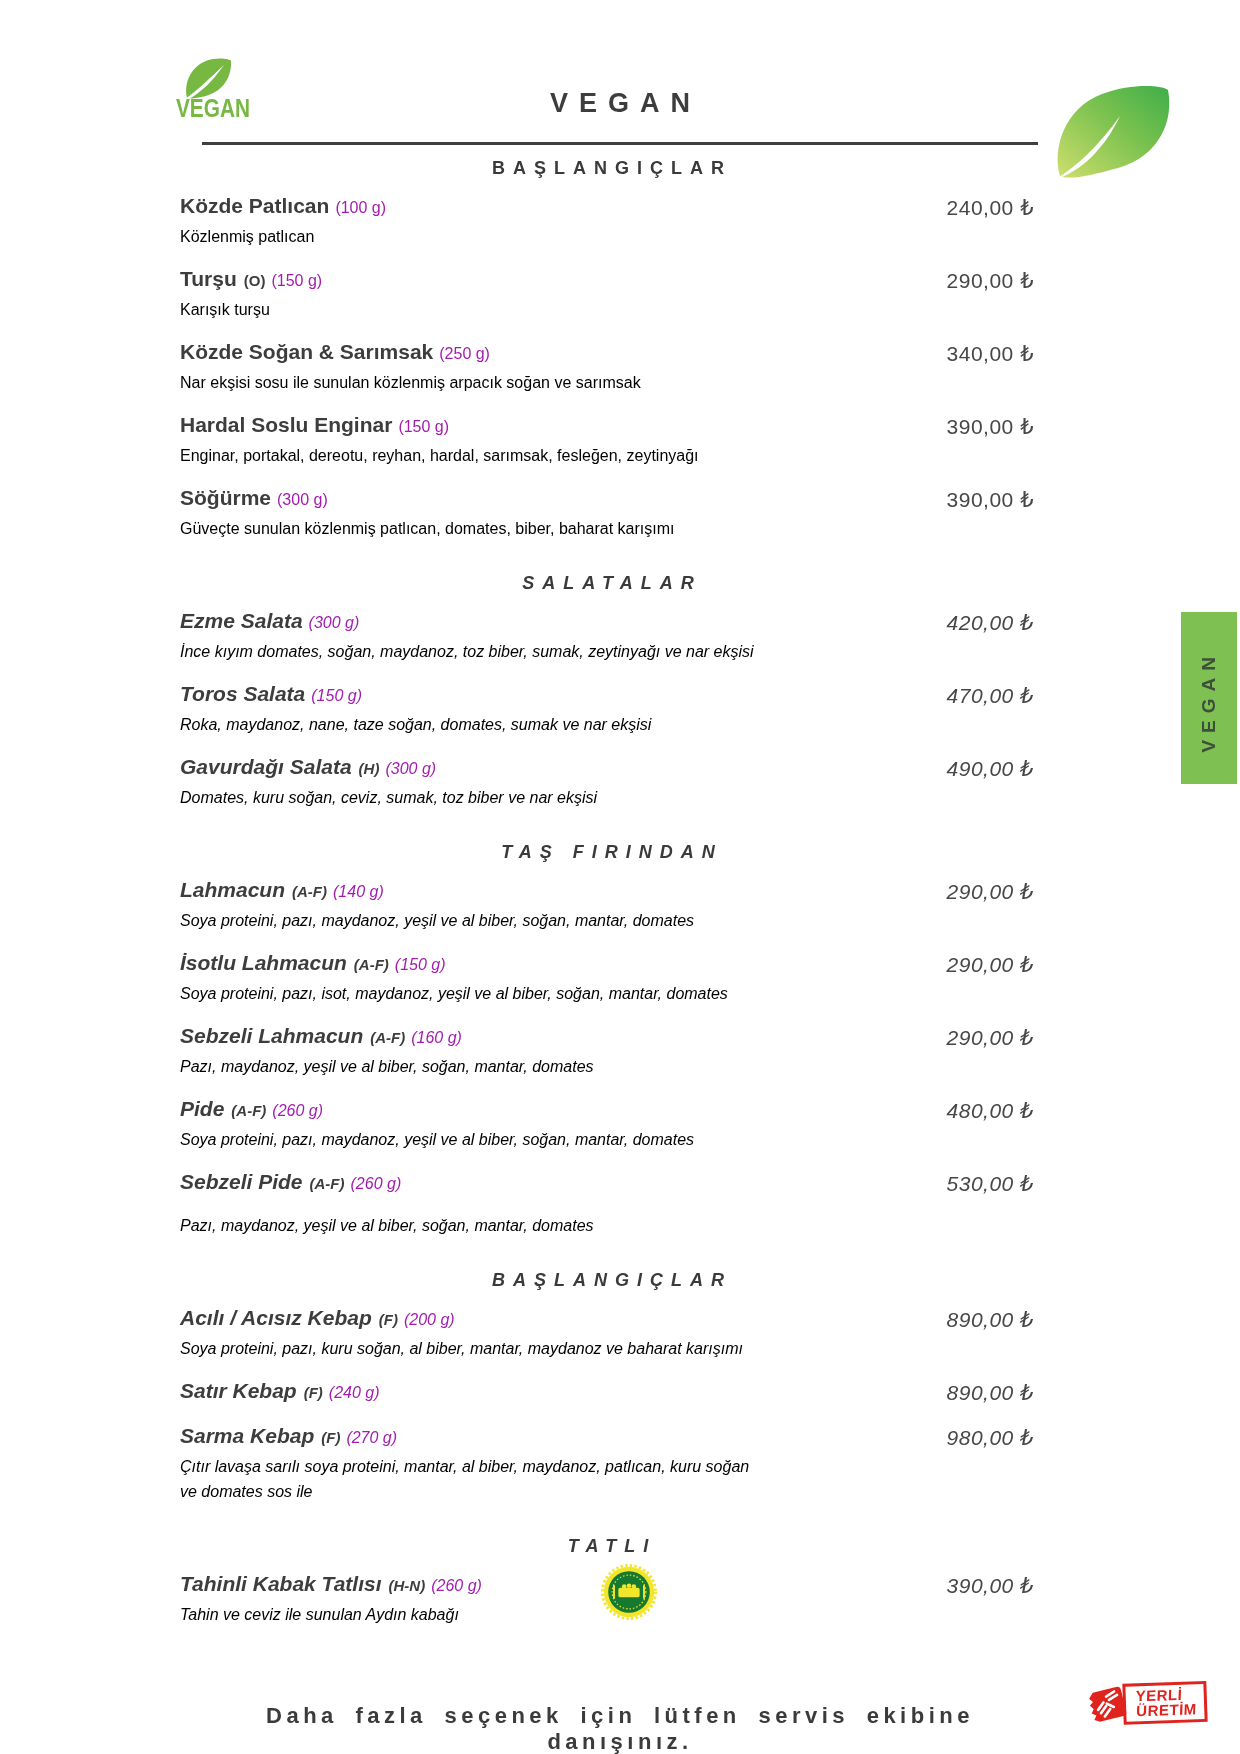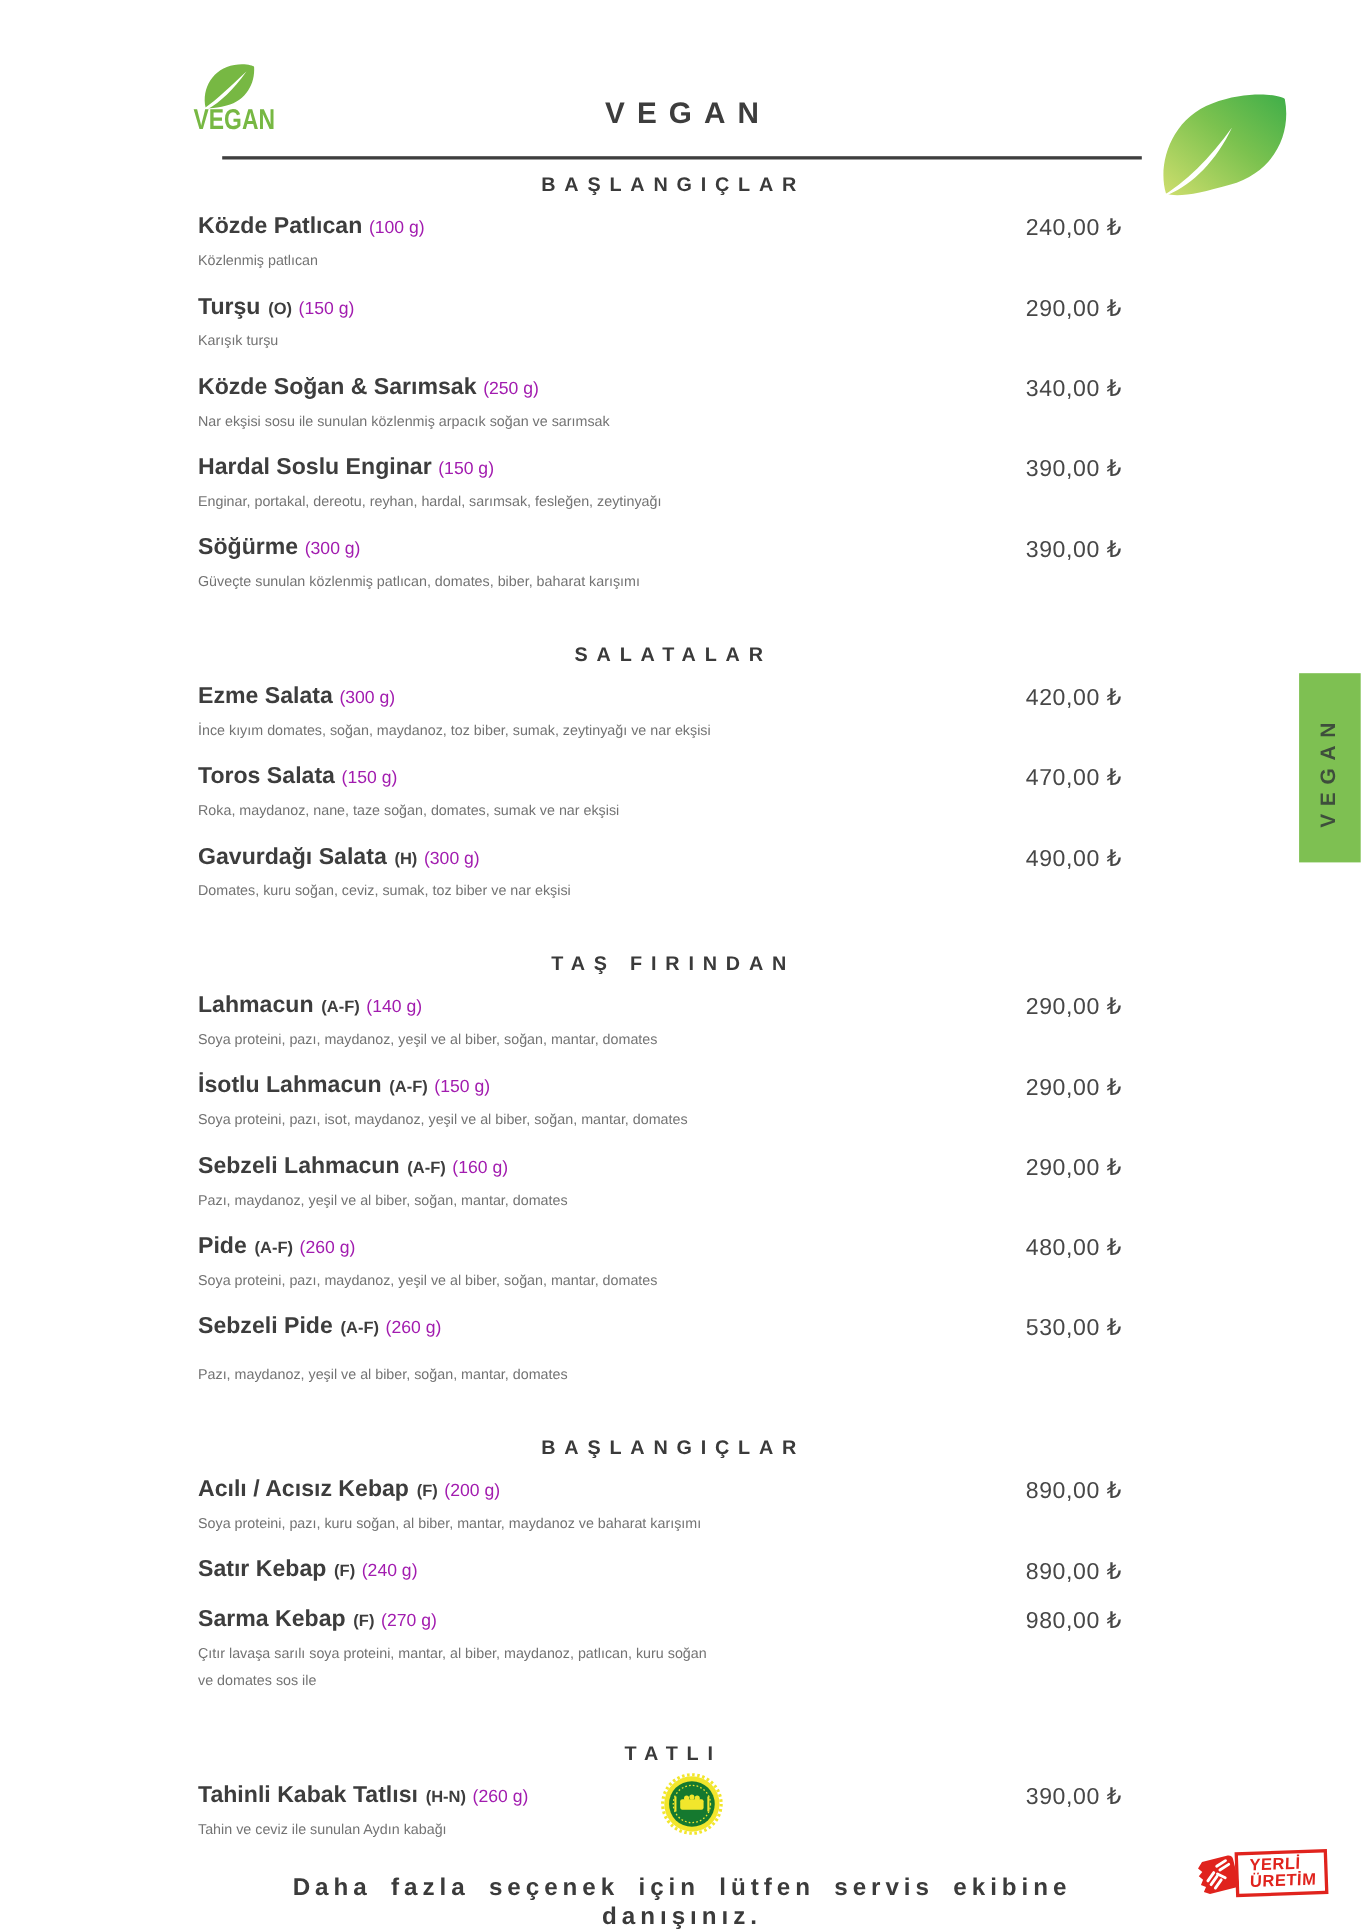--- a/index.html
+++ b/index.html
@@ -30,32 +30,32 @@
     position:absolute;right:3px;top:612px;width:56px;height:172px;
     background:#7ec052;display:flex;align-items:center;justify-content:center;
   }
   .side-tab span{
     writing-mode:vertical-rl;transform:rotate(180deg);
     font-size:19px;font-weight:700;letter-spacing:7px;color:#3e4e3c;padding-bottom:7px;
   }
   
   .menu{position:absolute;left:180px;top:158px;width:856px;}
   .menu-section{margin:0 0 0 0;}
-  .menu-section + .menu-section{margin-top:44px;}
+  .menu-section + .menu-section{margin-top:32px;font-style:italic;}
   .section-title{
     text-align:center;font-size:18px;font-weight:700;letter-spacing:8px;padding-left:8px;
     color:#3a3a3a;margin:0 0 13px 0;
   }
   .menu-item{position:relative;margin-bottom:16px;}
   .item-line{display:flex;align-items:baseline;position:relative;line-height:27px;}
   .item-name{font-size:21px;font-weight:700;color:#3d3d3d;}
   .item-allergens{font-size:15px;font-weight:800;color:#3d3d3d;margin-left:7px;}
   .item-weight{font-size:16px;font-weight:400;color:#a21caf;margin-left:6px;}
-  .item-price{position:absolute;right:16px;bottom:0;font-size:21px;font-weight:500;color:#474747;letter-spacing:.5px;}
-  .item-desc{font-size:13px;line-height:25px;color:#737373;margin-top:3px;white-space:pre-line;max-width:760px;}
+  .item-price{position:absolute;right:2px;bottom:0;font-size:21px;font-weight:500;color:#474747;letter-spacing:.5px;}
+  .item-desc{font-size:16px;line-height:25px;color:#000000;margin-top:3px;white-space:pre-line;max-width:760px;}
   .desc-gap{margin-top:16px;}
   .gi-emblem{position:absolute;left:420px;top:-7px;width:58px;height:58px;}
   
   .footer-note{
     position:absolute;left:202px;top:1703px;width:836px;text-align:center;
     font-size:22px;font-weight:700;letter-spacing:4.5px;word-spacing:7px;color:#3b3b3b;
   }
   
   .yerli{position:absolute;left:1086px;top:1681px;display:flex;align-items:center;transform:rotate(-2deg);}
   .yerli-icon{margin-right:-7px;position:relative;z-index:2;}

